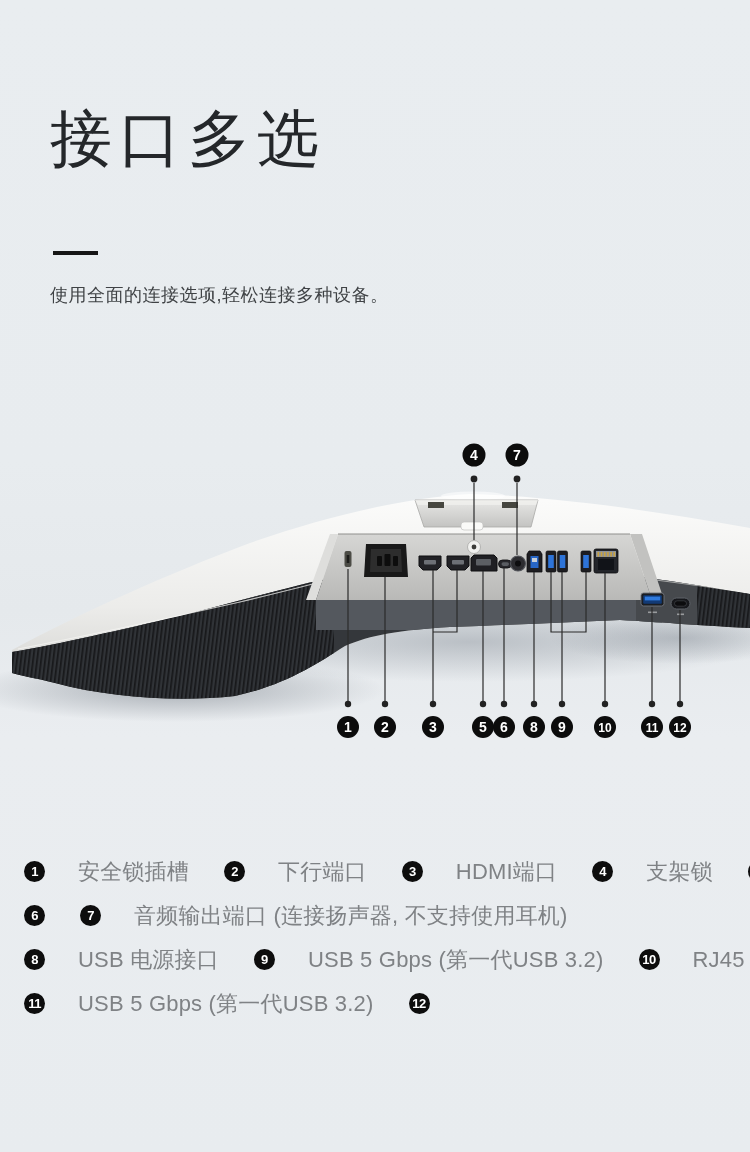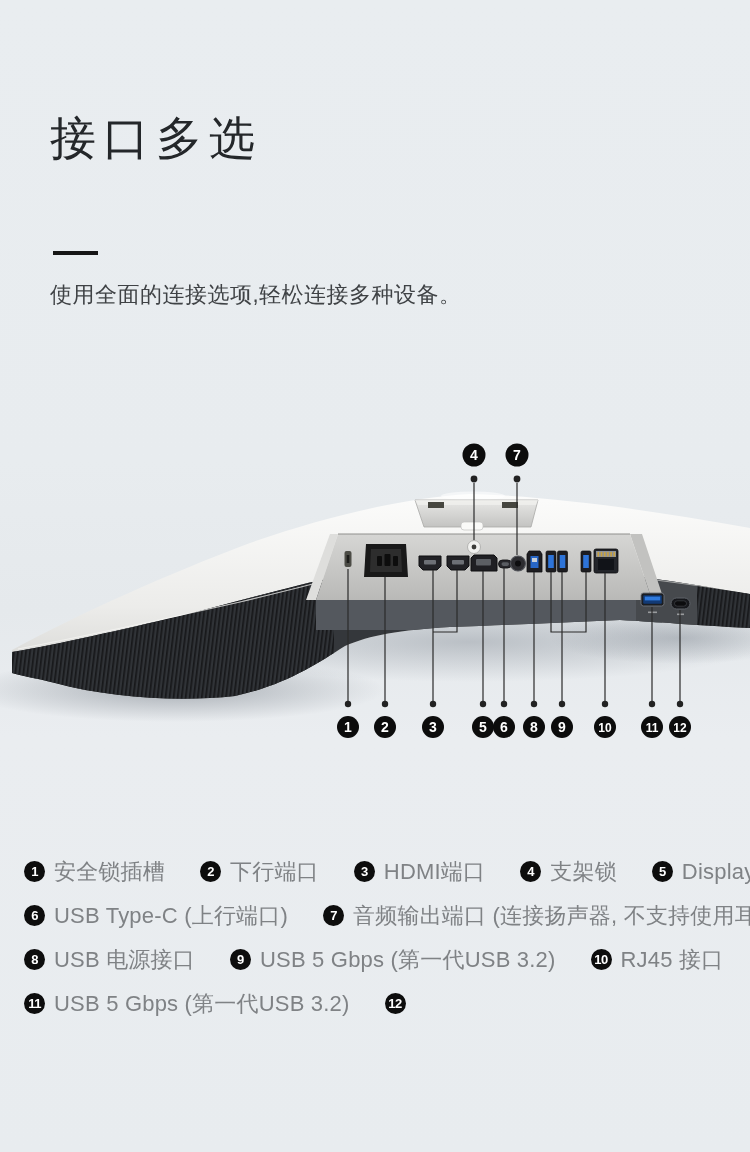--- a/index.html
+++ b/index.html
@@ -3,39 +3,39 @@
 <meta charset="utf-8">
 <style>
   html,body{margin:0;padding:0;}
   body{
     width:750px;height:1152px;position:relative;overflow:hidden;
     font-family:"Liberation Sans","DejaVu Sans",sans-serif;
     background:linear-gradient(180deg,#e9edf0 0%,#e8ecef 40%,#e5e9ec 53%,#eaedf0 64%,#e8ecef 100%);
   }
   .title{
     position:absolute;left:50px;top:108px;
-    font-size:46px;line-height:61px;font-weight:300;
+    font-size:62px;line-height:61px;font-weight:300;
     letter-spacing:7px;color:#24272a;white-space:pre;
   }
   .dash{position:absolute;left:53px;top:251px;width:45px;height:4px;background:#161616;}
   .desc{
     position:absolute;left:50px;top:274px;
-    font-size:22px;line-height:42px;font-weight:300;
+    font-size:18px;line-height:42px;font-weight:300;
     letter-spacing:0.5px;color:#3f4245;
   }
   .figure{position:absolute;left:0;top:430px;width:750px;height:340px;}
   .legend{position:absolute;left:24px;top:858px;width:710px;}
   .lg-row{display:flex;align-items:center;gap:35px;height:27px;margin-bottom:17px;}
   .lg-item{display:flex;align-items:center;gap:9px;white-space:nowrap;}
   .lg-num{
     width:21px;height:21px;border-radius:50%;background:#0d0d0d;color:#ffffff;
     font-size:13px;font-weight:bold;display:flex;align-items:center;justify-content:center;
     flex:none;letter-spacing:-0.5px;
   }
-  .lg-label{font-size:22px;font-weight:300;color:#7f8285;letter-spacing:0.2px;}
+  .lg-label{font-size:22px;font-weight:300;color:#7f8285;letter-spacing:0.2px;margin-left:24px;}
   svg text.co{fill:#ffffff;font-weight:bold;text-anchor:middle;font-family:"Liberation Sans","DejaVu Sans",sans-serif;}
 </style>
 </head>
 <body>
 
 <div class="title"><span>接口多选</span><br></div>
 <div class="dash"></div>
 <div class="desc"><span>使用全面的连接选项,轻松连接多种设备。</span><br></div>
 
 <svg class="figure" viewBox="0 0 750 340" width="750" height="340">
@@ -285,21 +285,20 @@
         <span class="lg-label">支架锁</span>
       </span>
     <span class="lg-item">
         <span class="lg-num">5</span>
         <span class="lg-label">DisplayPort</span>
       </span>
   </div>
   <div class="lg-row">
     <span class="lg-item">
         <span class="lg-num">6</span>
-        <span class="lg-label">USB Type-C (上行端口)</span>
       </span>
     <span class="lg-item">
         <span class="lg-num">7</span>
         <span class="lg-label">音频输出端口 (连接扬声器, 不支持使用耳机)</span>
       </span>
   </div>
   <div class="lg-row">
     <span class="lg-item">
         <span class="lg-num">8</span>
         <span class="lg-label">USB 电源接口</span>

